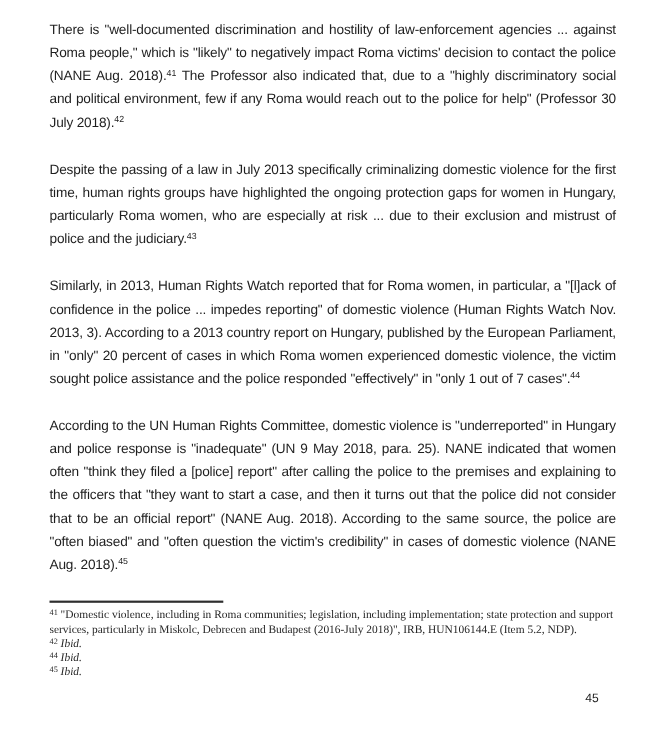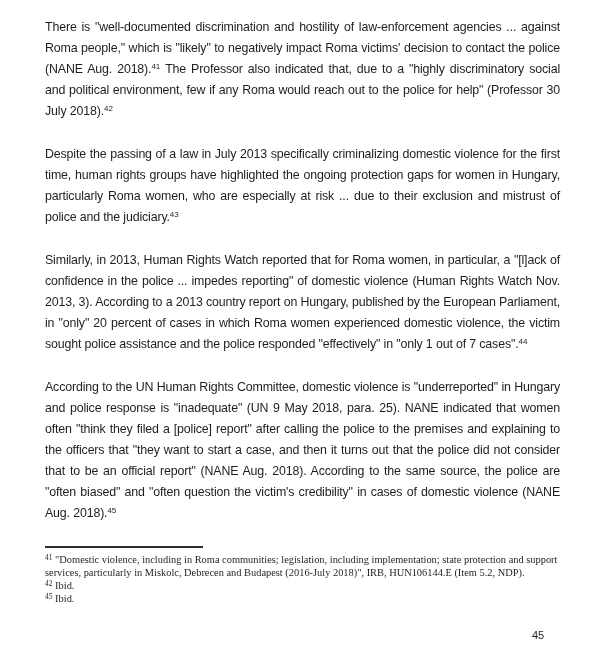--- a/index.html
+++ b/index.html
@@ -53,20 +53,21 @@
     margin: 0;
   }
   .footnotes sup.fn-num {
     font-size: 7.5px;
     line-height: 0;
     vertical-align: baseline;
     position: relative;
     top: -3.5px;
   }
   .fn-text.ibid {
+    font-style: italic;
   }
   .page-number {
     position: absolute;
     left: 532px;
     top: 629px;
     font-family: "Liberation Sans", sans-serif;
     font-size: 11px;
     color: #1e1e1e;
   }
 </style>
@@ -85,18 +86,19 @@
 
     <p class="para"><span>According to the UN Human Rights Committee, domestic violence is "underreported" in Hungary and police response is "inadequate" (UN 9 May 2018, para. 25). NANE indicated that women often "think they filed a [police] report" after calling the police to the premises and explaining to the officers that "they want to start a case, and then it turns out that the police did not consider that to be an official report" (NANE Aug. 2018). According to the same source, the police are "often biased" and "often question the victim's credibility" in cases of domestic violence (NANE Aug. 2018).</span><sup class="fn-ref">45</sup></p>
 
   </div>
 
   <hr class="fn-sep">
 
   <div class="footnotes">
     <div class="fn"><sup class="fn-num">41</sup> <span class="fn-text">"Domestic violence, including in Roma communities; legislation, including implementation; state protection and support services, particularly in Miskolc, Debrecen and Budapest (2016-July 2018)", IRB,  HUN106144.E (Item 5.2, NDP).</span></div>
     <div class="fn"><sup class="fn-num">42</sup> <span class="fn-text ibid">Ibid.</span></div>
+    <div class="fn"><sup class="fn-num">44</sup> <span class="fn-text ibid">Ibid.</span></div>
     <div class="fn"><sup class="fn-num">45</sup> <span class="fn-text ibid">Ibid.</span></div>
   </div>
 
   <div class="page-number">45</div>
 
 </div>
 
 </body></html>

